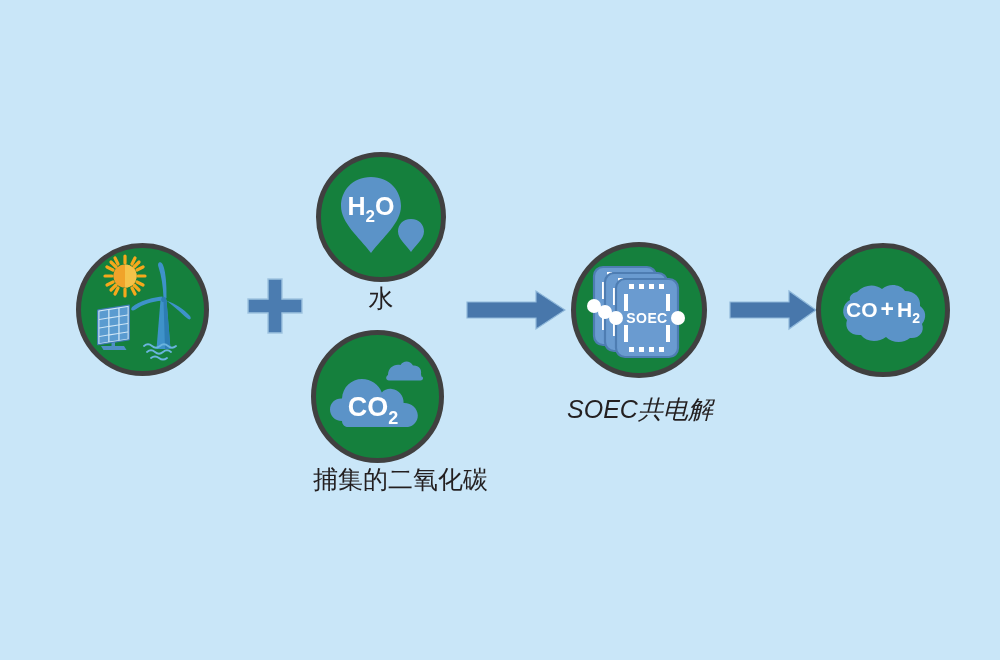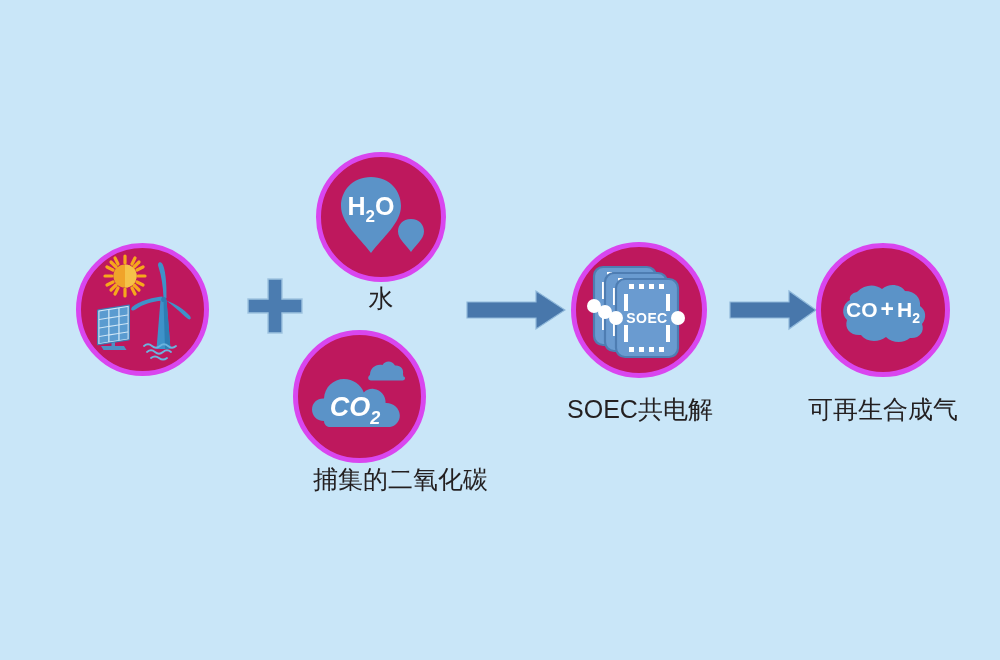--- a/index.html
+++ b/index.html
@@ -20,48 +20,48 @@
     left: 0; top: 0;
     width: 1000px;
     height: 660px;
   }
   .node {
     position: absolute;
   }
   .circle {
     position: absolute;
     border-radius: 50%;
-    background: #be185d;
-    border: 5px solid #d946ef;
+    background: #15803d;
+    border: 5px solid #404040;
     box-sizing: border-box;
     display: flex;
     align-items: center;
     justify-content: center;
     overflow: hidden;
   }
   .caption {
     position: absolute;
     text-align: center;
     color: #231f20;
     font-size: 25px;
     line-height: 1.1;
     white-space: nowrap;
     font-family: "Liberation Sans", "DejaVu Sans", sans-serif;
   }
   
   #circle-renewable { left: 76px;  top: 243px; width: 133px; height: 133px; }
   #circle-water     { left: 316px; top: 152px; width: 130px; height: 130px; }
-  #circle-co2       { left: 293px; top: 330px; width: 133px; height: 133px; font-style: italic; }
+  #circle-co2       { left: 311px; top: 330px; width: 133px; height: 133px; }
   #circle-soec      { left: 571px; top: 242px; width: 136px; height: 136px; }
   #circle-syngas    { left: 816px; top: 243px; width: 134px; height: 134px; }
 
   #cap-renewable { left: 42px;  top: 397px; width: 200px; }
   #cap-water     { left: 321px; top: 285px; width: 120px; }
   #cap-co2       { left: 268px; top: 466px; width: 220px; text-align: right; }
-  #cap-soec      { left: 540px; top: 396px; width: 200px; }
+  #cap-soec      { left: 540px; top: 396px; width: 200px; font-style: italic; }
   #cap-syngas    { left: 783px; top: 396px; width: 200px; }
 
   
   #plus-sign {
     left: 246px; top: 277px;
     width: 58px; height: 58px;
   }
   
   #arrow-1 { left: 466px; top: 289px; width: 100px; height: 42px; }
   #arrow-2 { left: 729px; top: 289px; width: 88px; height: 42px; }
@@ -258,15 +258,14 @@
                C104 84 98 91 89 90 C82 96 71 95 65 89
                C57 95 45 94 40 87
                C30 88 23 81 26 72
                C20 67 21 56 29 52
                C28 48 31 45 36 44 Z" fill="#5b93c8"></path>
       <text x="62" y="69" text-anchor="middle" fill="#ffffff" font-family="'Liberation Sans','DejaVu Sans',sans-serif" font-size="21" font-weight="bold">
         <tspan>CO</tspan><tspan dx="3" font-size="23">+</tspan><tspan dx="3" font-size="21">H</tspan><tspan dy="6" font-size="14">2</tspan>
       </text>
     </svg>
   </div>
-  <div class="caption" id="cap-syngas">可再生合成气</div>
 
 </div>
 
 </body></html>

